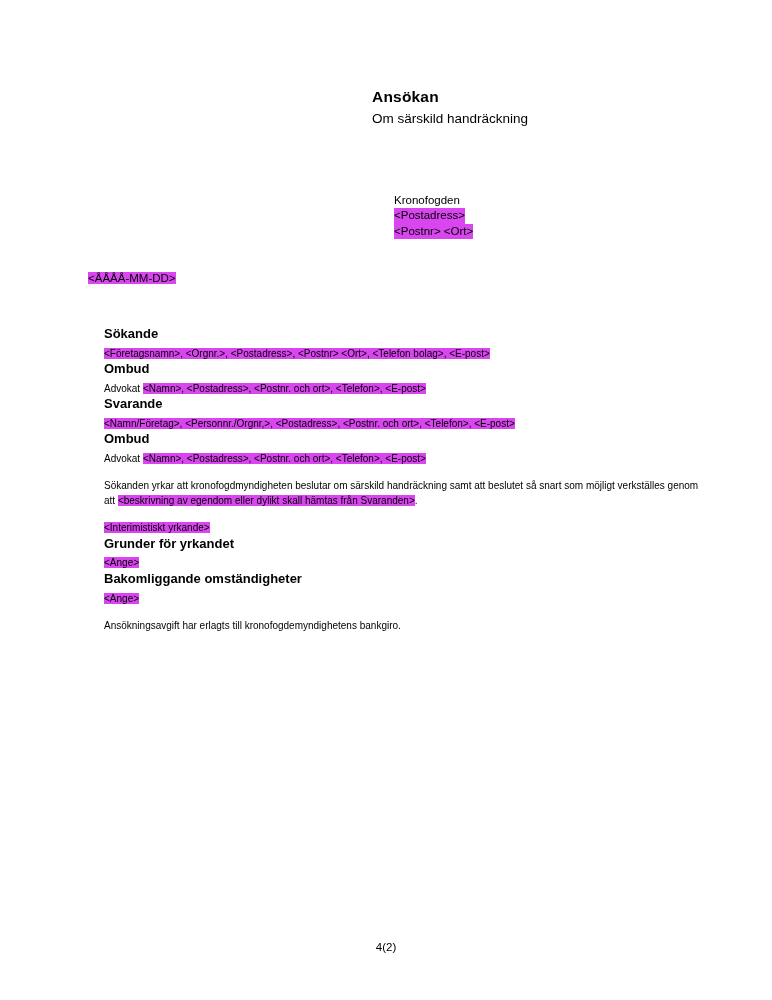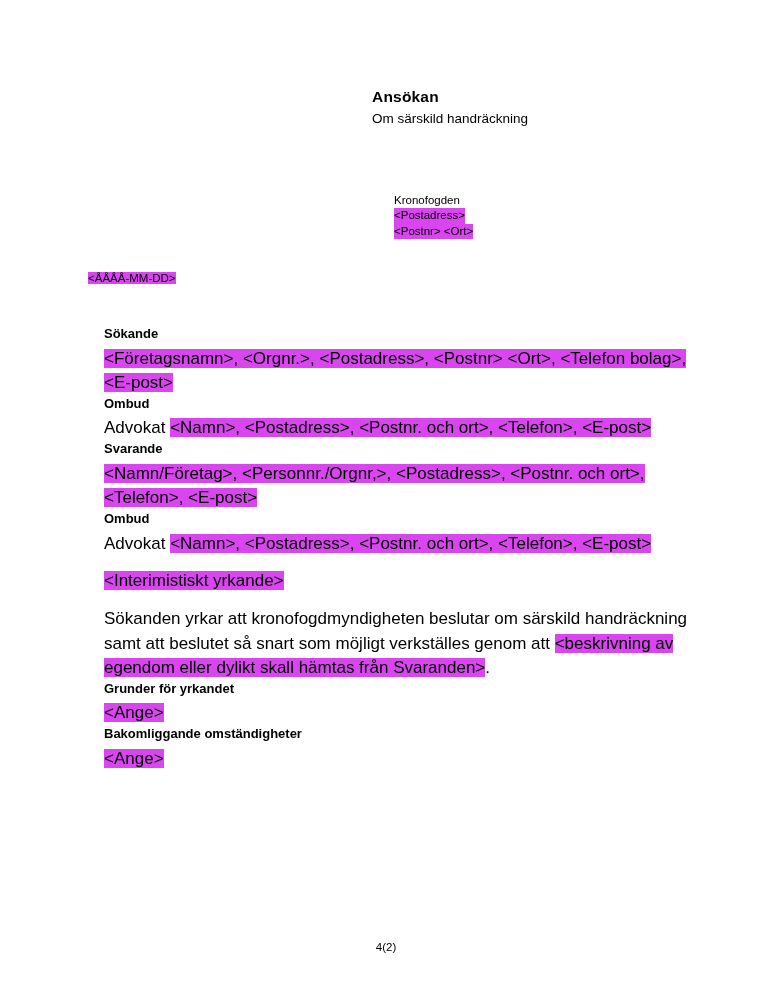--- a/index.html
+++ b/index.html
@@ -82,21 +82,21 @@
     line-height: 1.2;
   }
   .sec-gap {
     margin-top: 26px;
   }
   .sec-gap-lg {
     margin-top: 30px;
   }
   p.para {
     margin: 0;
-    font-size: 17px;
+    font-size: 10px;
     line-height: 1.45;
   }
   p.para + p.para {
     margin-top: 13px;
   }
   .footer {
     position: absolute;
     left: 0;
     top: 941px;
     width: 772px;
@@ -129,26 +129,27 @@
 
     <h2 class="sec sec-gap">Ombud</h2>
     <p class="para"><span>Advokat </span><span class="hl">&lt;Namn&gt;, &lt;Postadress&gt;, &lt;Postnr. och ort&gt;, &lt;Telefon&gt;, &lt;E-post&gt;</span></p>
 
     <h2 class="sec sec-gap">Svarande</h2>
     <p class="para"><span class="hl">&lt;Namn/Företag&gt;, &lt;Personnr./Orgnr,&gt;, &lt;Postadress&gt;, &lt;Postnr. och ort&gt;, &lt;Telefon&gt;, &lt;E-post&gt;</span></p>
 
     <h2 class="sec sec-gap">Ombud</h2>
     <p class="para"><span>Advokat </span><span class="hl">&lt;Namn&gt;, &lt;Postadress&gt;, &lt;Postnr. och ort&gt;, &lt;Telefon&gt;, &lt;E-post&gt;</span></p>
 
+    <p class="para"><span>Sökanden yrkar att kronofogdmyndigheten beslutar om särskild handräckning samt att beslutet så snart som möjligt verkställes genom att </span><span class="hl">&lt;beskrivning av egendom eller dylikt skall hämtas från Svaranden&gt;</span><span>.</span></p>
     <p class="para"><span class="hl">&lt;Interimistiskt yrkande&gt;</span></p>
-    <p class="para"><span>Sökanden yrkar att kronofogdmyndigheten beslutar om särskild handräckning samt att beslutet så snart som möjligt verkställes genom att </span><span class="hl">&lt;beskrivning av egendom eller dylikt skall hämtas från Svaranden&gt;</span><span>.</span></p>
 
     <h2 class="sec sec-gap-lg">Grunder för yrkandet</h2>
     <p class="para"><span class="hl">&lt;Ange&gt;</span></p>
 
     <h2 class="sec sec-gap-lg">Bakomliggande omständigheter</h2>
     <p class="para"><span class="hl">&lt;Ange&gt;</span></p>
+    <p class="para">Ansökningsavgift har erlagts till kronofogdemyndighetens bankgiro.</p>
 
   </div>
 
   <div class="footer">4(2)</div>
 
 </div>
 
 </body></html>

